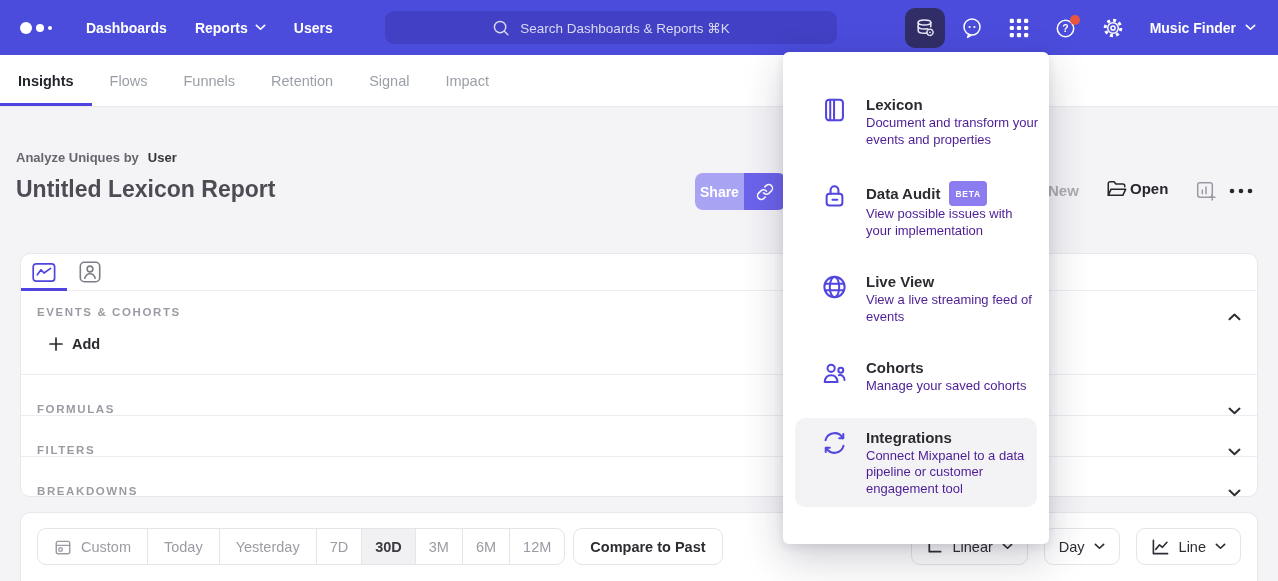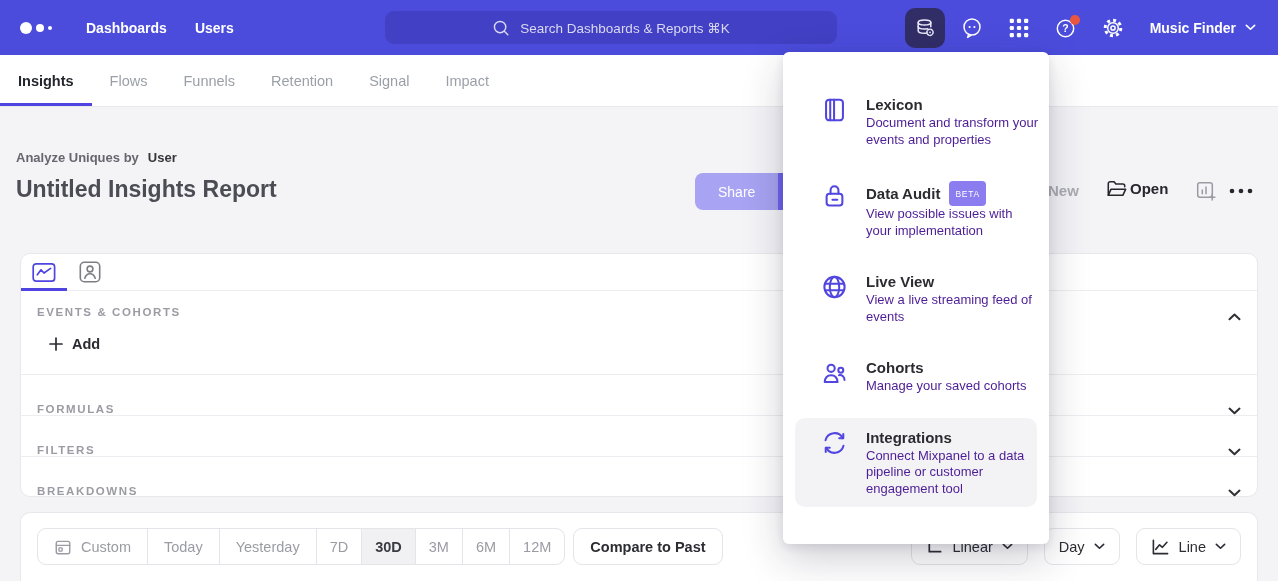--- a/index.html
+++ b/index.html
@@ -33,21 +33,21 @@
   .tabbar { position:absolute; top:55px; left:0; right:0; height:52px; background:#fff; border-bottom:1px solid #e9e9ed; display:flex; z-index:5; }
   .tab { padding:0 18px; display:flex; align-items:center; font-size:14.5px; color:#9ba0a8; font-weight:500; position:relative; cursor:pointer; white-space:nowrap; }
   .tab.active { color:#23262c; font-weight:700; }
   .tab.active::after { content:""; position:absolute; left:0; right:0; bottom:0; height:3px; background:#4f44e0; }
 
   
   .context-line { position:absolute; left:16px; top:150px; font-size:13px; font-weight:700; color:#66666e; }
   .context-line .ctx-value { color:#34343a; margin-left:9px; }
   .report-title { position:absolute; left:16px; top:176px; font-size:23px; font-weight:700; color:#4c4c54; }
   .share-group { position:absolute; left:695px; top:173px; height:37px; display:flex; }
-  .share-btn { background:#a8a3f2; color:#fff; font-weight:400; font-size:14px; padding:0 23px; border-radius:8px 0 0 8px; display:flex; align-items:center; cursor:pointer; }
+  .share-btn { background:#a8a3f2; color:#fff; font-weight:700; font-size:14px; padding:0 5px; border-radius:8px 0 0 8px; display:flex; align-items:center; cursor:pointer; }
   .link-btn { background:#6c63ec; width:42px; border-radius:0 8px 8px 0; display:flex; align-items:center; justify-content:center; cursor:pointer; }
   .new-btn { position:absolute; left:1048px; top:182px; font-size:15px; font-weight:600; color:#ababb2; cursor:pointer; }
   .open-btn { position:absolute; left:1106px; top:179px; display:flex; align-items:center; gap:3px; font-size:15px; font-weight:700; color:#26262c; cursor:pointer; }
   .board-add-btn { position:absolute; left:1196px; top:181px; cursor:pointer; }
   .more-btn { position:absolute; left:1229px; top:188px; cursor:pointer; }
 
   
   .builder { position:absolute; left:20px; top:253px; width:1238px; height:244px; background:#fff; border:1px solid #e8e8ec; border-radius:10px; }
   .icon-tabs { height:37px; border-bottom:1px solid #ededf1; display:flex; }
   .icon-tab { width:46px; display:flex; align-items:center; justify-content:center; position:relative; cursor:pointer; }
@@ -72,36 +72,42 @@
   .compare-btn { margin-left:8px; height:37px; border:1px solid #e4e4e9; border-radius:9px; padding:0 16px; display:flex; align-items:center; font-size:14.5px; font-weight:600; color:#2c2c33; background:#fff; cursor:pointer; }
   .controls-right { position:absolute; right:16px; top:15px; display:flex; gap:16px; }
   .fbtn { height:37px; border:1px solid #e4e4e9; border-radius:9px; padding:0 14px; display:flex; align-items:center; gap:9px; font-size:14.5px; font-weight:400; color:#2c2c33; background:#fff; cursor:pointer; }
 
   
   .menu { position:absolute; left:783px; top:52px; width:266px; height:492px; background:#fff; border-radius:6px; box-shadow:0 14px 40px rgba(30,30,60,.22), 0 3px 10px rgba(30,30,60,.10); padding-top:33px; z-index:50; }
   .menu-item { display:flex; padding:10px 12px 10px 38px; margin-bottom:13px; cursor:pointer; }
   .menu-item.highlighted { background:#f3f3f6; border-radius:10px; margin-left:12px; margin-right:12px; padding-left:26px; }
   .mi-icon { width:28px; margin-right:17px; flex:none; padding-top:1px; }
   .mi-title { font-size:15px; font-weight:700; color:#2b2b31; line-height:20px; display:flex; align-items:center; }
-  .mi-badge { background:#8b7cf0; color:#fff; font-size:8.5px; font-weight:400; letter-spacing:.7px; padding:2.5px 6px; border-radius:4px; margin-left:9px;text-align:right; }
+  .mi-badge { background:#8b7cf0; color:#fff; font-size:8.5px; font-weight:700; letter-spacing:.7px; padding:2.5px 6px; border-radius:4px; margin-left:9px;text-align:right; }
   .mi-desc { font-size:13px; color:#4c1d95; line-height:16.5px; width:174px; }
 </style>
 </head>
 <body>
 
 <div class="topbar">
   <div class="logo">
     <div class="d1"></div>
     <div class="d2"></div>
     <div class="d3"></div>
   </div>
   <div class="nav">
     <div class="nav-item">
         <span>Dashboards</span>
       </div>
+    <div class="nav-item">
+      <span>Reports</span>
+      <svg width="11" height="7" viewBox="0 0 12 7">
+          <path d="M1.5 1.2 6 5.4l4.5-4.2" fill="none" stroke="#fff" stroke-width="1.8" stroke-linecap="round" stroke-linejoin="round"></path>
+        </svg>
+    </div>
     <div class="nav-item">
         <span>Users</span>
       </div>
   </div>
 
   <div class="search-pill">
     <svg width="18" height="18" viewBox="0 0 20 20">
       <circle cx="9" cy="9" r="6.3" fill="none" stroke="#d9d9f2" stroke-width="1.6"></circle>
       <line x1="13.7" y1="13.7" x2="17.6" y2="17.6" stroke="#d9d9f2" stroke-width="1.6" stroke-linecap="round"></line>
     </svg>
@@ -176,21 +182,21 @@
   <div class="tab">Flows</div>
   <div class="tab">Funnels</div>
   <div class="tab">Retention</div>
   <div class="tab">Signal</div>
   <div class="tab">Impact</div>
 </div>
 
 <div class="context-line">
   <span>Analyze Uniques by</span><span class="ctx-value">User</span>
 </div>
-<div class="report-title">Untitled Insights Report</div>
+<div class="report-title">Untitled Lexicon Report</div>
 
 <div class="share-group">
   <div class="share-btn">Share</div>
   <div class="link-btn">
     <svg width="18" height="18" viewBox="0 0 24 24">
       <g fill="none" stroke="#fff" stroke-width="2" stroke-linecap="round" stroke-linejoin="round">
         <path d="M10 13a5 5 0 0 0 7.54.54l3-3a5 5 0 0 0-7.07-7.07l-1.72 1.71"></path>
         <path d="M14 11a5 5 0 0 0-7.54-.54l-3 3a5 5 0 0 0 7.07 7.07l1.71-1.71"></path>
       </g>
     </svg>

